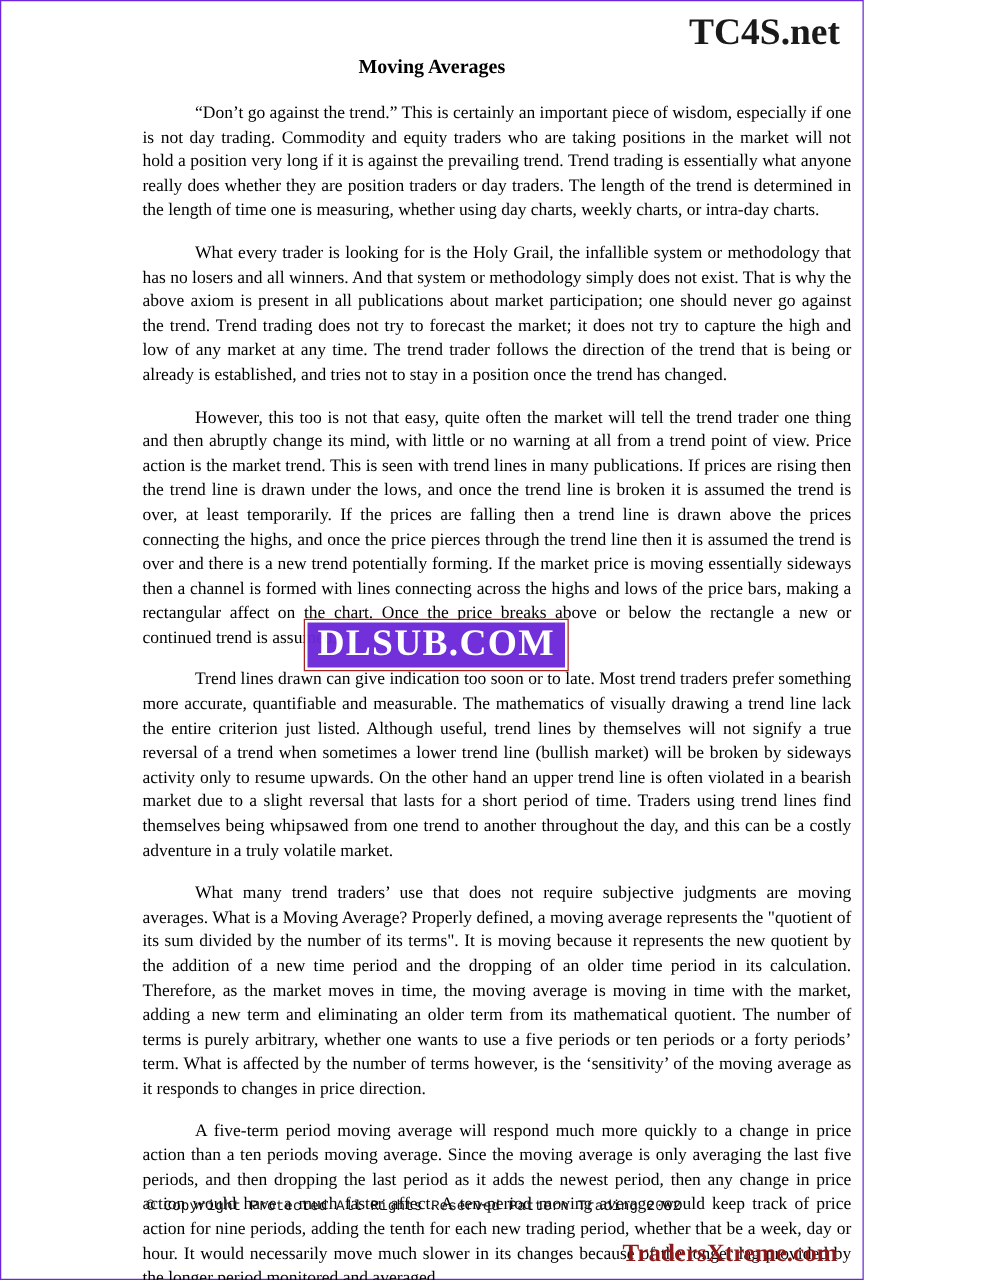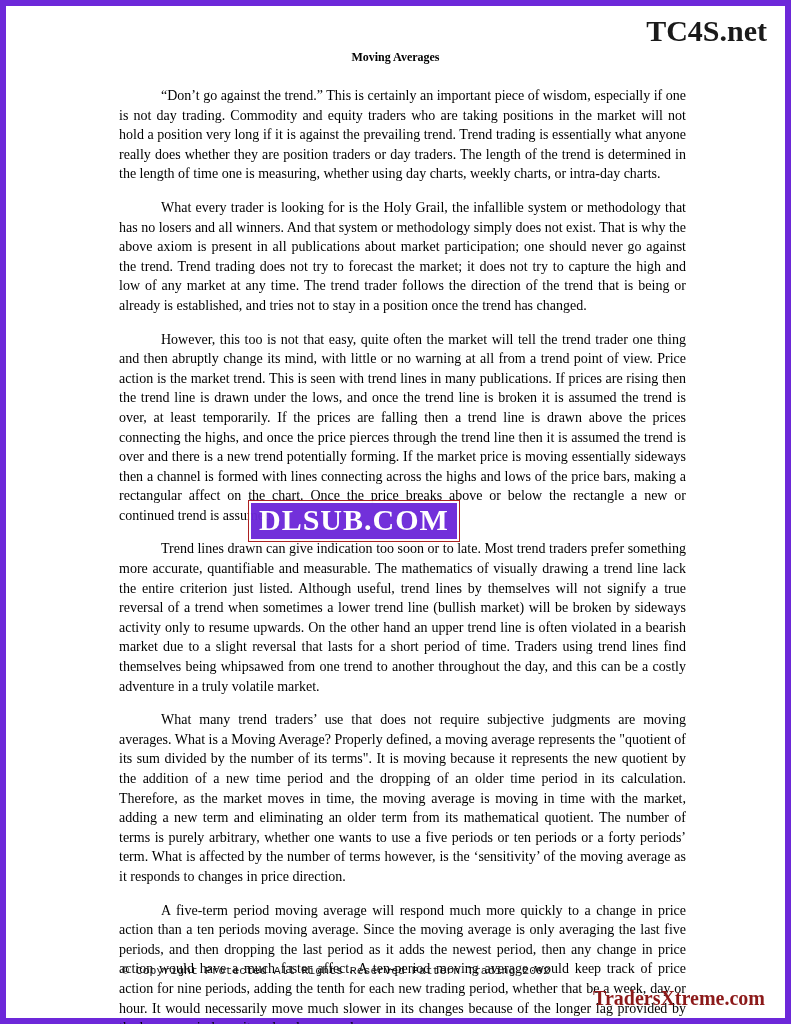--- a/index.html
+++ b/index.html
@@ -11,23 +11,23 @@
     width: 791px;
     height: 1024px;
     position: relative;
     font-family: "Liberation Serif", serif;
     color: #000000;
     overflow: hidden;
   }
   .page {
     position: absolute;
     left: 0; top: 0;
-    width: 791px;
+    width: 691px;
     height: 1024px;
-    border: 6px solid #6d28d9;
+    border: 1px solid #6d28d9;
     box-sizing: border-box;
     background: #ffffff;
   }
   .watermark-topright {
     position: absolute;
     right: 18px;
     top: 8px;
     font-family: "Liberation Serif", serif;
     font-weight: bold;
     font-size: 30px;
@@ -36,21 +36,21 @@
     white-space: nowrap;
   }
   .doc-title {
     position: absolute;
     left: 0;
     right: 0;
     top: 44px;
     text-align: center;
     font-family: "Liberation Serif", serif;
     font-weight: bold;
-    font-size: 12px;
+    font-size: 16px;
   }
   .body-area {
     position: absolute;
     left: 113px;
     top: 80px;
     width: 567px;
   }
   p.para {
     margin: 0 0 14px 0;
     text-align: justify;

